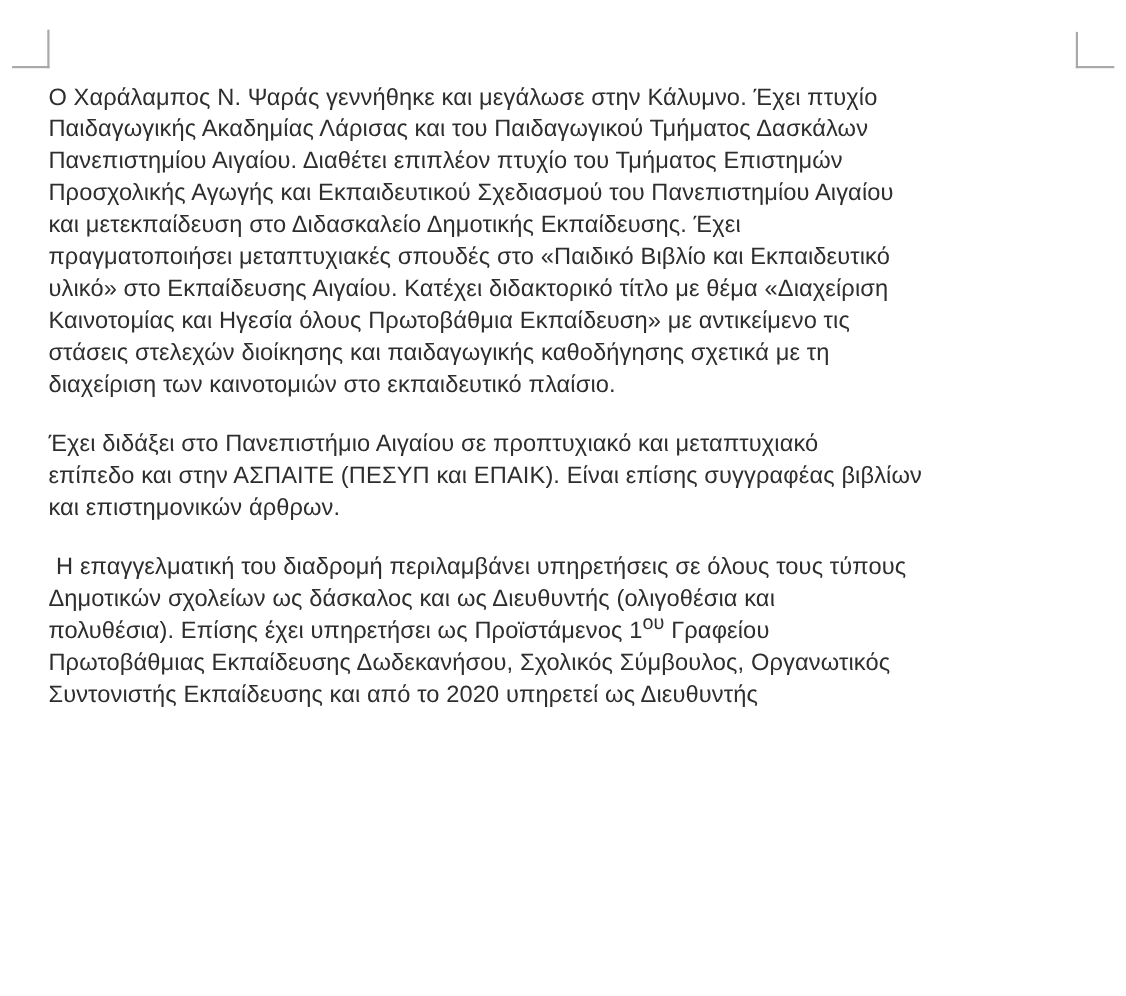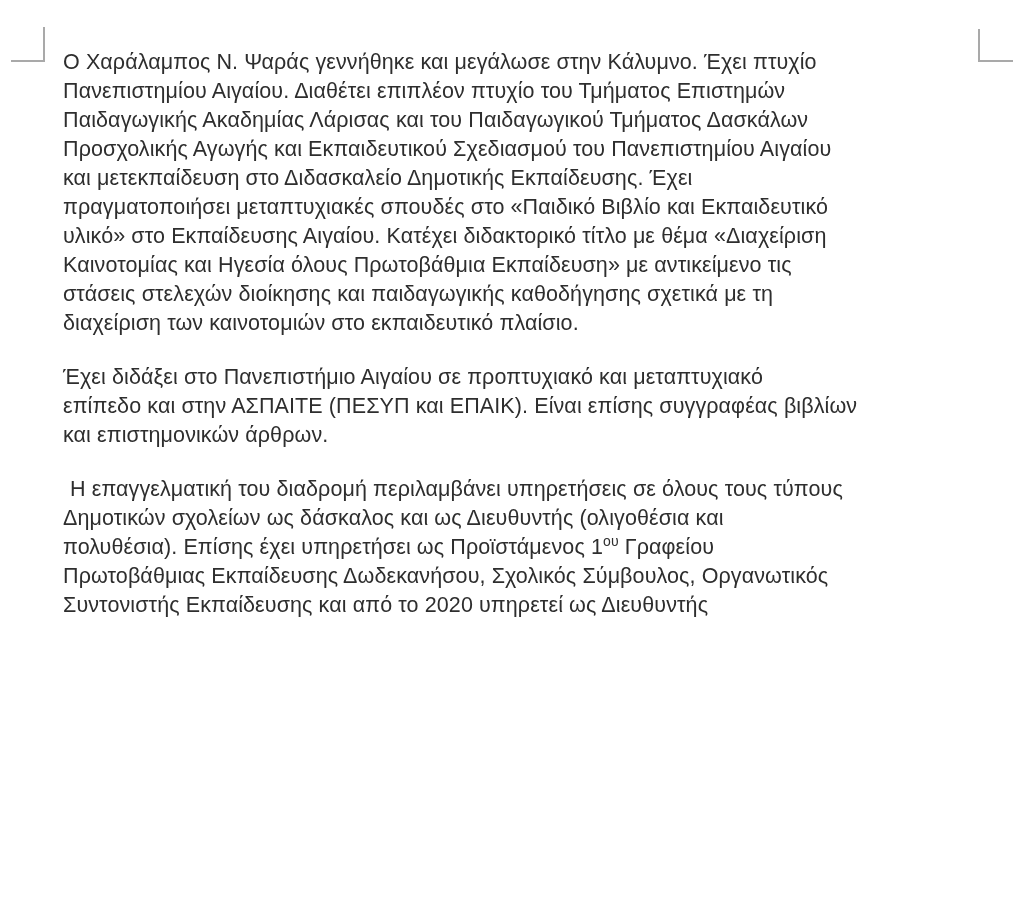--- a/index.html
+++ b/index.html
@@ -31,54 +31,53 @@
     left: 978px;
     top: 29px;
     width: 33px;
     height: 31px;
     border-left: 2px solid #a9a9a9;
     border-bottom: 2px solid #a9a9a9;
   }
   .doc-content {
     position: absolute;
     left: 44px;
-    top: 48px;
+    top: 74px;
     width: 950px;
     font-size: 21.5px;
     line-height: 29px;
     letter-spacing: 0.1px;
-    margin-left: 19px;
   }
   .paragraph {
     margin: 0 0 25px 0;
   }
   .line {
     white-space: nowrap;
   }
   .line.indented {
     text-indent: 7px;
   }
   sup.ordinal {
-    font-size: 14px;
+    font-size: 18px;
     line-height: 0;
     vertical-align: super;
   }
 </style>
 </head>
 <body>
 
 <div class="crop-mark tl"></div>
 <div class="crop-mark tr"></div>
 
 <div class="doc-content">
 
   <div class="paragraph">
     <div class="line">Ο Χαράλαμπος Ν. Ψαράς γεννήθηκε και μεγάλωσε στην Κάλυμνο. Έχει πτυχίο</div>
+    <div class="line">Παιδαγωγικής Ακαδημίας Λάρισας και του Παιδαγωγικού Τμήματος Δασκάλων</div>
     <div class="line">Πανεπιστημίου Αιγαίου. Διαθέτει επιπλέον πτυχίο του Τμήματος Επιστημών</div>
-    <div class="line">Παιδαγωγικής Ακαδημίας Λάρισας και του Παιδαγωγικού Τμήματος Δασκάλων</div>
     <div class="line">Προσχολικής Αγωγής και Εκπαιδευτικού Σχεδιασμού του Πανεπιστημίου Αιγαίου</div>
     <div class="line">και μετεκπαίδευση στο Διδασκαλείο Δημοτικής Εκπαίδευσης. Έχει</div>
     <div class="line">πραγματοποιήσει μεταπτυχιακές σπουδές στο «Παιδικό Βιβλίο και Εκπαιδευτικό</div>
     <div class="line">υλικό» στο Εκπαίδευσης Αιγαίου. Κατέχει διδακτορικό τίτλο με θέμα «Διαχείριση</div>
     <div class="line">Καινοτομίας και Ηγεσία όλους Πρωτοβάθμια Εκπαίδευση» με αντικείμενο τις</div>
     <div class="line">στάσεις στελεχών διοίκησης και παιδαγωγικής καθοδήγησης σχετικά με τη</div>
     <div class="line">διαχείριση των καινοτομιών στο εκπαιδευτικό πλαίσιο.</div>
   </div>
 
   <div class="paragraph">

